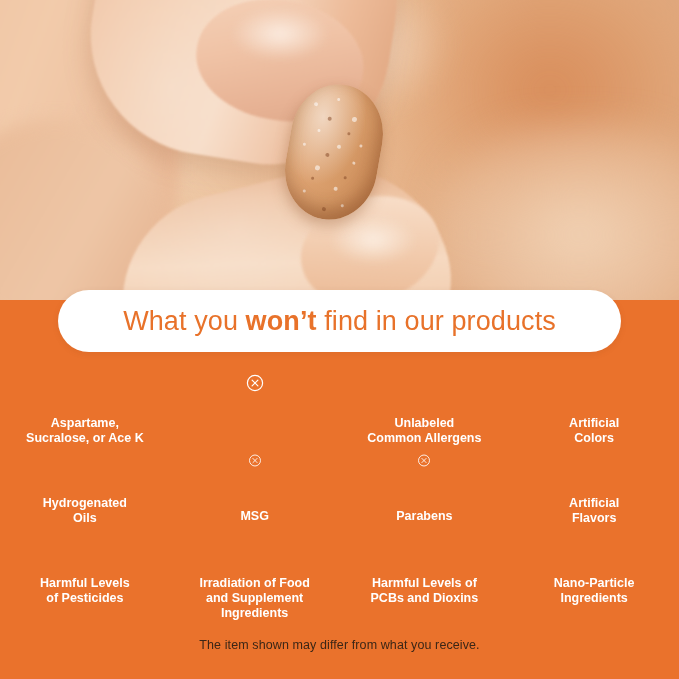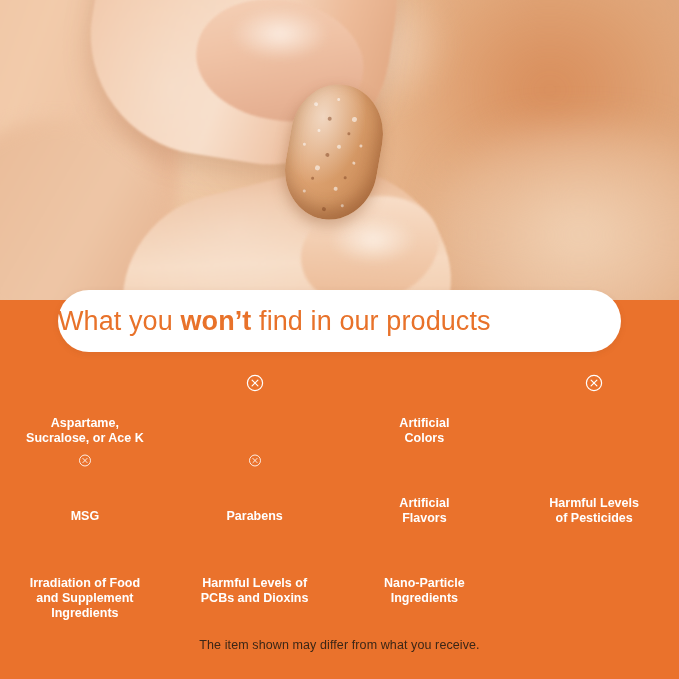--- a/index.html
+++ b/index.html
@@ -207,21 +207,21 @@
   #headline-pill {
     position: absolute;
     left: 58px;
     top: 290px;
     width: 563px;
     height: 62px;
     background: #ffffff;
     border-radius: 31px;
     display: flex;
     align-items: center;
-    justify-content: flex-start;
+    justify-content: center;
     box-shadow: 0 2px 6px rgba(120,60,20,0.10);
   }
   #headline-pill .headline {
     font-size: 27px;
     color: #e8722a;
     letter-spacing: 0.1px;
     white-space: nowrap;
   }
   #headline-pill .headline .bold {
     font-weight: bold;
@@ -339,37 +339,48 @@
     </div>
 
     <div class="cell">
       <svg class="x-icon" viewBox="0 0 18 18">
           <circle cx="9" cy="9" r="7.6" fill="none" stroke="#ffffff" stroke-width="1.2"></circle>
           <line x1="6.1" y1="6.1" x2="11.9" y2="11.9" stroke="#ffffff" stroke-width="1.2" stroke-linecap="round"></line>
           <line x1="11.9" y1="6.1" x2="6.1" y2="11.9" stroke="#ffffff" stroke-width="1.2" stroke-linecap="round"></line>
         </svg>
     </div>
 
+    <div class="cell">
+      <svg class="x-icon" viewBox="0 0 18 18">
+          <circle cx="9" cy="9" r="7.6" fill="none" stroke="#ffffff" stroke-width="1.2"></circle>
+          <line x1="6.1" y1="6.1" x2="11.9" y2="11.9" stroke="#ffffff" stroke-width="1.2" stroke-linecap="round"></line>
+          <line x1="11.9" y1="6.1" x2="6.1" y2="11.9" stroke="#ffffff" stroke-width="1.2" stroke-linecap="round"></line>
+        </svg>
+      <div class="cell-label">Unlabeled
+Common Allergens</div>
+    </div>
 
     <div class="cell">
       <svg class="x-icon" viewBox="0 0 18 18">
           <circle cx="9" cy="9" r="7.6" fill="none" stroke="#ffffff" stroke-width="1.2"></circle>
           <line x1="6.1" y1="6.1" x2="11.9" y2="11.9" stroke="#ffffff" stroke-width="1.2" stroke-linecap="round"></line>
           <line x1="11.9" y1="6.1" x2="6.1" y2="11.9" stroke="#ffffff" stroke-width="1.2" stroke-linecap="round"></line>
         </svg>
       <div class="cell-label">Artificial
 Colors</div>
     </div>
 
     <div class="cell">
       <svg class="x-icon" viewBox="0 0 18 18">
           <circle cx="9" cy="9" r="7.6" fill="none" stroke="#ffffff" stroke-width="1.2"></circle>
           <line x1="6.1" y1="6.1" x2="11.9" y2="11.9" stroke="#ffffff" stroke-width="1.2" stroke-linecap="round"></line>
           <line x1="11.9" y1="6.1" x2="6.1" y2="11.9" stroke="#ffffff" stroke-width="1.2" stroke-linecap="round"></line>
         </svg>
+      <div class="cell-label">Hydrogenated
+Oils</div>
     </div>
 
     <div class="cell">
       <svg class="x-icon" viewBox="0 0 18 18">
           <circle cx="9" cy="9" r="7.6" fill="none" stroke="#ffffff" stroke-width="1.2"></circle>
           <line x1="6.1" y1="6.1" x2="11.9" y2="11.9" stroke="#ffffff" stroke-width="1.2" stroke-linecap="round"></line>
           <line x1="11.9" y1="6.1" x2="6.1" y2="11.9" stroke="#ffffff" stroke-width="1.2" stroke-linecap="round"></line>
         </svg>
       <div class="cell-label">MSG</div>
     </div>

